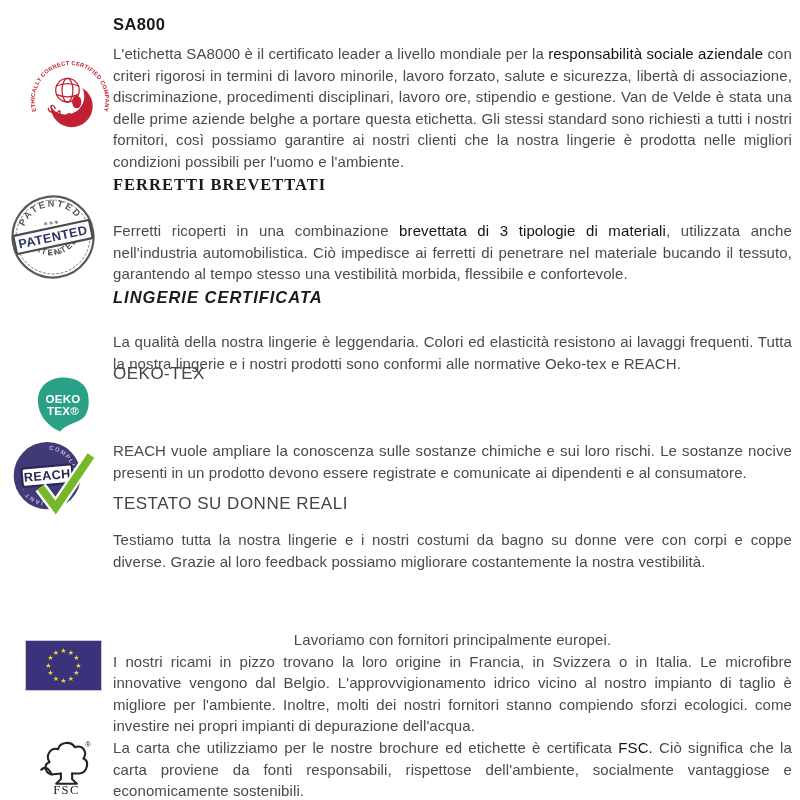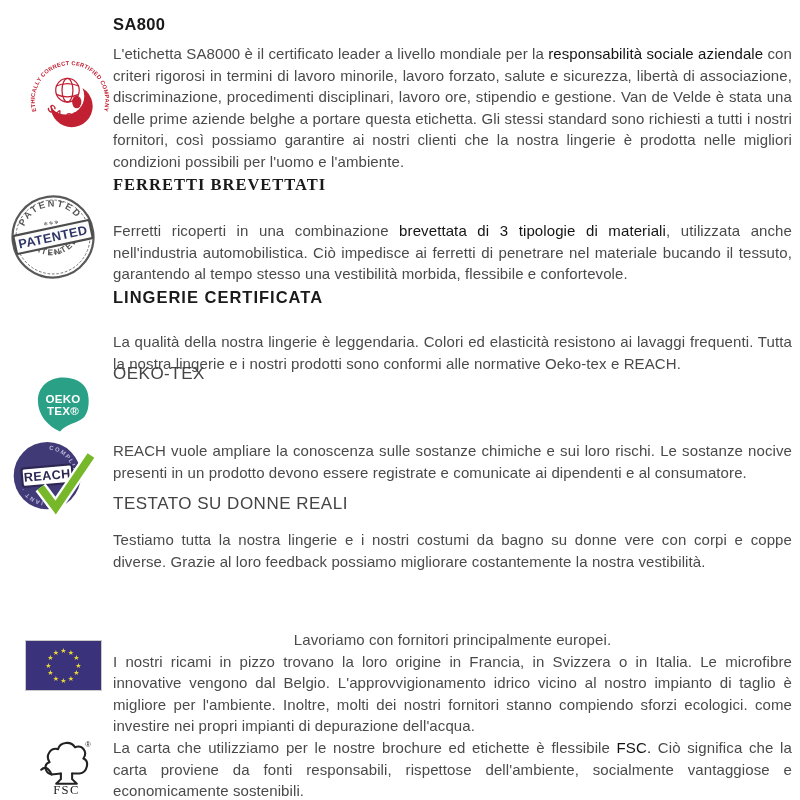--- a/index.html
+++ b/index.html
@@ -73,21 +73,21 @@
     </g>
   </svg>
 
   <div class="tcol" style="top:175px;font-family:Liberation Serif, serif;">
     <h2 class="h-main h-caps">FERRETTI BREVETTATI</h2>
   </div>
   <div class="tcol" style="top:204px;margin-top:16px;">
     <p class="body-p"><span>Ferretti ricoperti in una combinazione </span><b>brevettata di 3 tipologie di materiali</b><span>, utilizzata anche nell'industria automobilistica. Ciò impedisce ai ferretti di penetrare nel materiale bucando il tessuto, garantendo al tempo stesso una vestibilità morbida, flessibile e confortevole.</span></p>
   </div>
 
-  <div class="tcol" style="top:288px;">
+  <div class="tcol" style="top:288px;font-style:italic;">
     <h2 class="h-main h-caps">LINGERIE CERTIFICATA</h2>
   </div>
   <div class="tcol" style="top:331px;">
     <p class="body-p">La qualità della nostra lingerie è leggendaria. Colori ed elasticità resistono ai lavaggi frequenti. Tutta la nostra lingerie e i nostri prodotti sono conformi alle normative Oeko-tex e REACH.</p>
   </div>
 
   <svg class="icon" style="left:36px;top:376px;" width="54" height="57" viewBox="0 0 56 58">
     <path d="M28 1 C 13 1 2 11 2 25 C 2 40 12 51 25 57 C 31 49 43 49 50 42 C 55 36 56 24 53 15 C 50 6 40 1 28 1 Z" fill="#2aa187"></path>
     <text x="28" y="27" font-size="12" font-weight="700" fill="#ffffff" text-anchor="middle" letter-spacing="0.3">OEKO</text>
     <text x="28" y="40" font-size="12" font-weight="700" fill="#ffffff" text-anchor="middle" letter-spacing="0.3">TEX®</text>
@@ -151,16 +151,16 @@
     <g fill="none" stroke="#222222" stroke-width="2.2" stroke-linecap="round" stroke-linejoin="round">
       <path d="M3 36 C 7 32 11 34 14 41"></path>
       <path d="M14 41 C 7 40 5 30 12 28 C 7 21 13 12 21 14 C 23 6 35 5 39 12 C 47 9 53 17 48 24 C 55 27 52 39 44 40 L 36 40 M 24 40 L 14 41"></path>
       <path d="M24 40 L24 46 L19 51 L41 51 L36 46 L36 40"></path>
     </g>
     <text x="50" y="12" font-size="8" fill="#222222">®</text>
     <text x="30" y="62" class="serif" font-size="13.5" letter-spacing="1.5" fill="#222222" text-anchor="middle">FSC</text>
   </svg>
 
   <div class="tcol" style="top:737px;">
-    <p class="body-p"><span>La carta che utilizziamo per le nostre brochure ed etichette è flessibile </span><b>FSC.</b><span> Ciò significa che la carta proviene da fonti responsabili, rispettose dell'ambiente, socialmente vantaggiose e economicamente sostenibili.</span></p>
+    <p class="body-p"><span>La carta che utilizziamo per le nostre brochure ed etichette è certificata </span><b>FSC.</b><span> Ciò significa che la carta proviene da fonti responsabili, rispettose dell'ambiente, socialmente vantaggiose e economicamente sostenibili.</span></p>
   </div>
 
 </div>
 
 </body></html>

